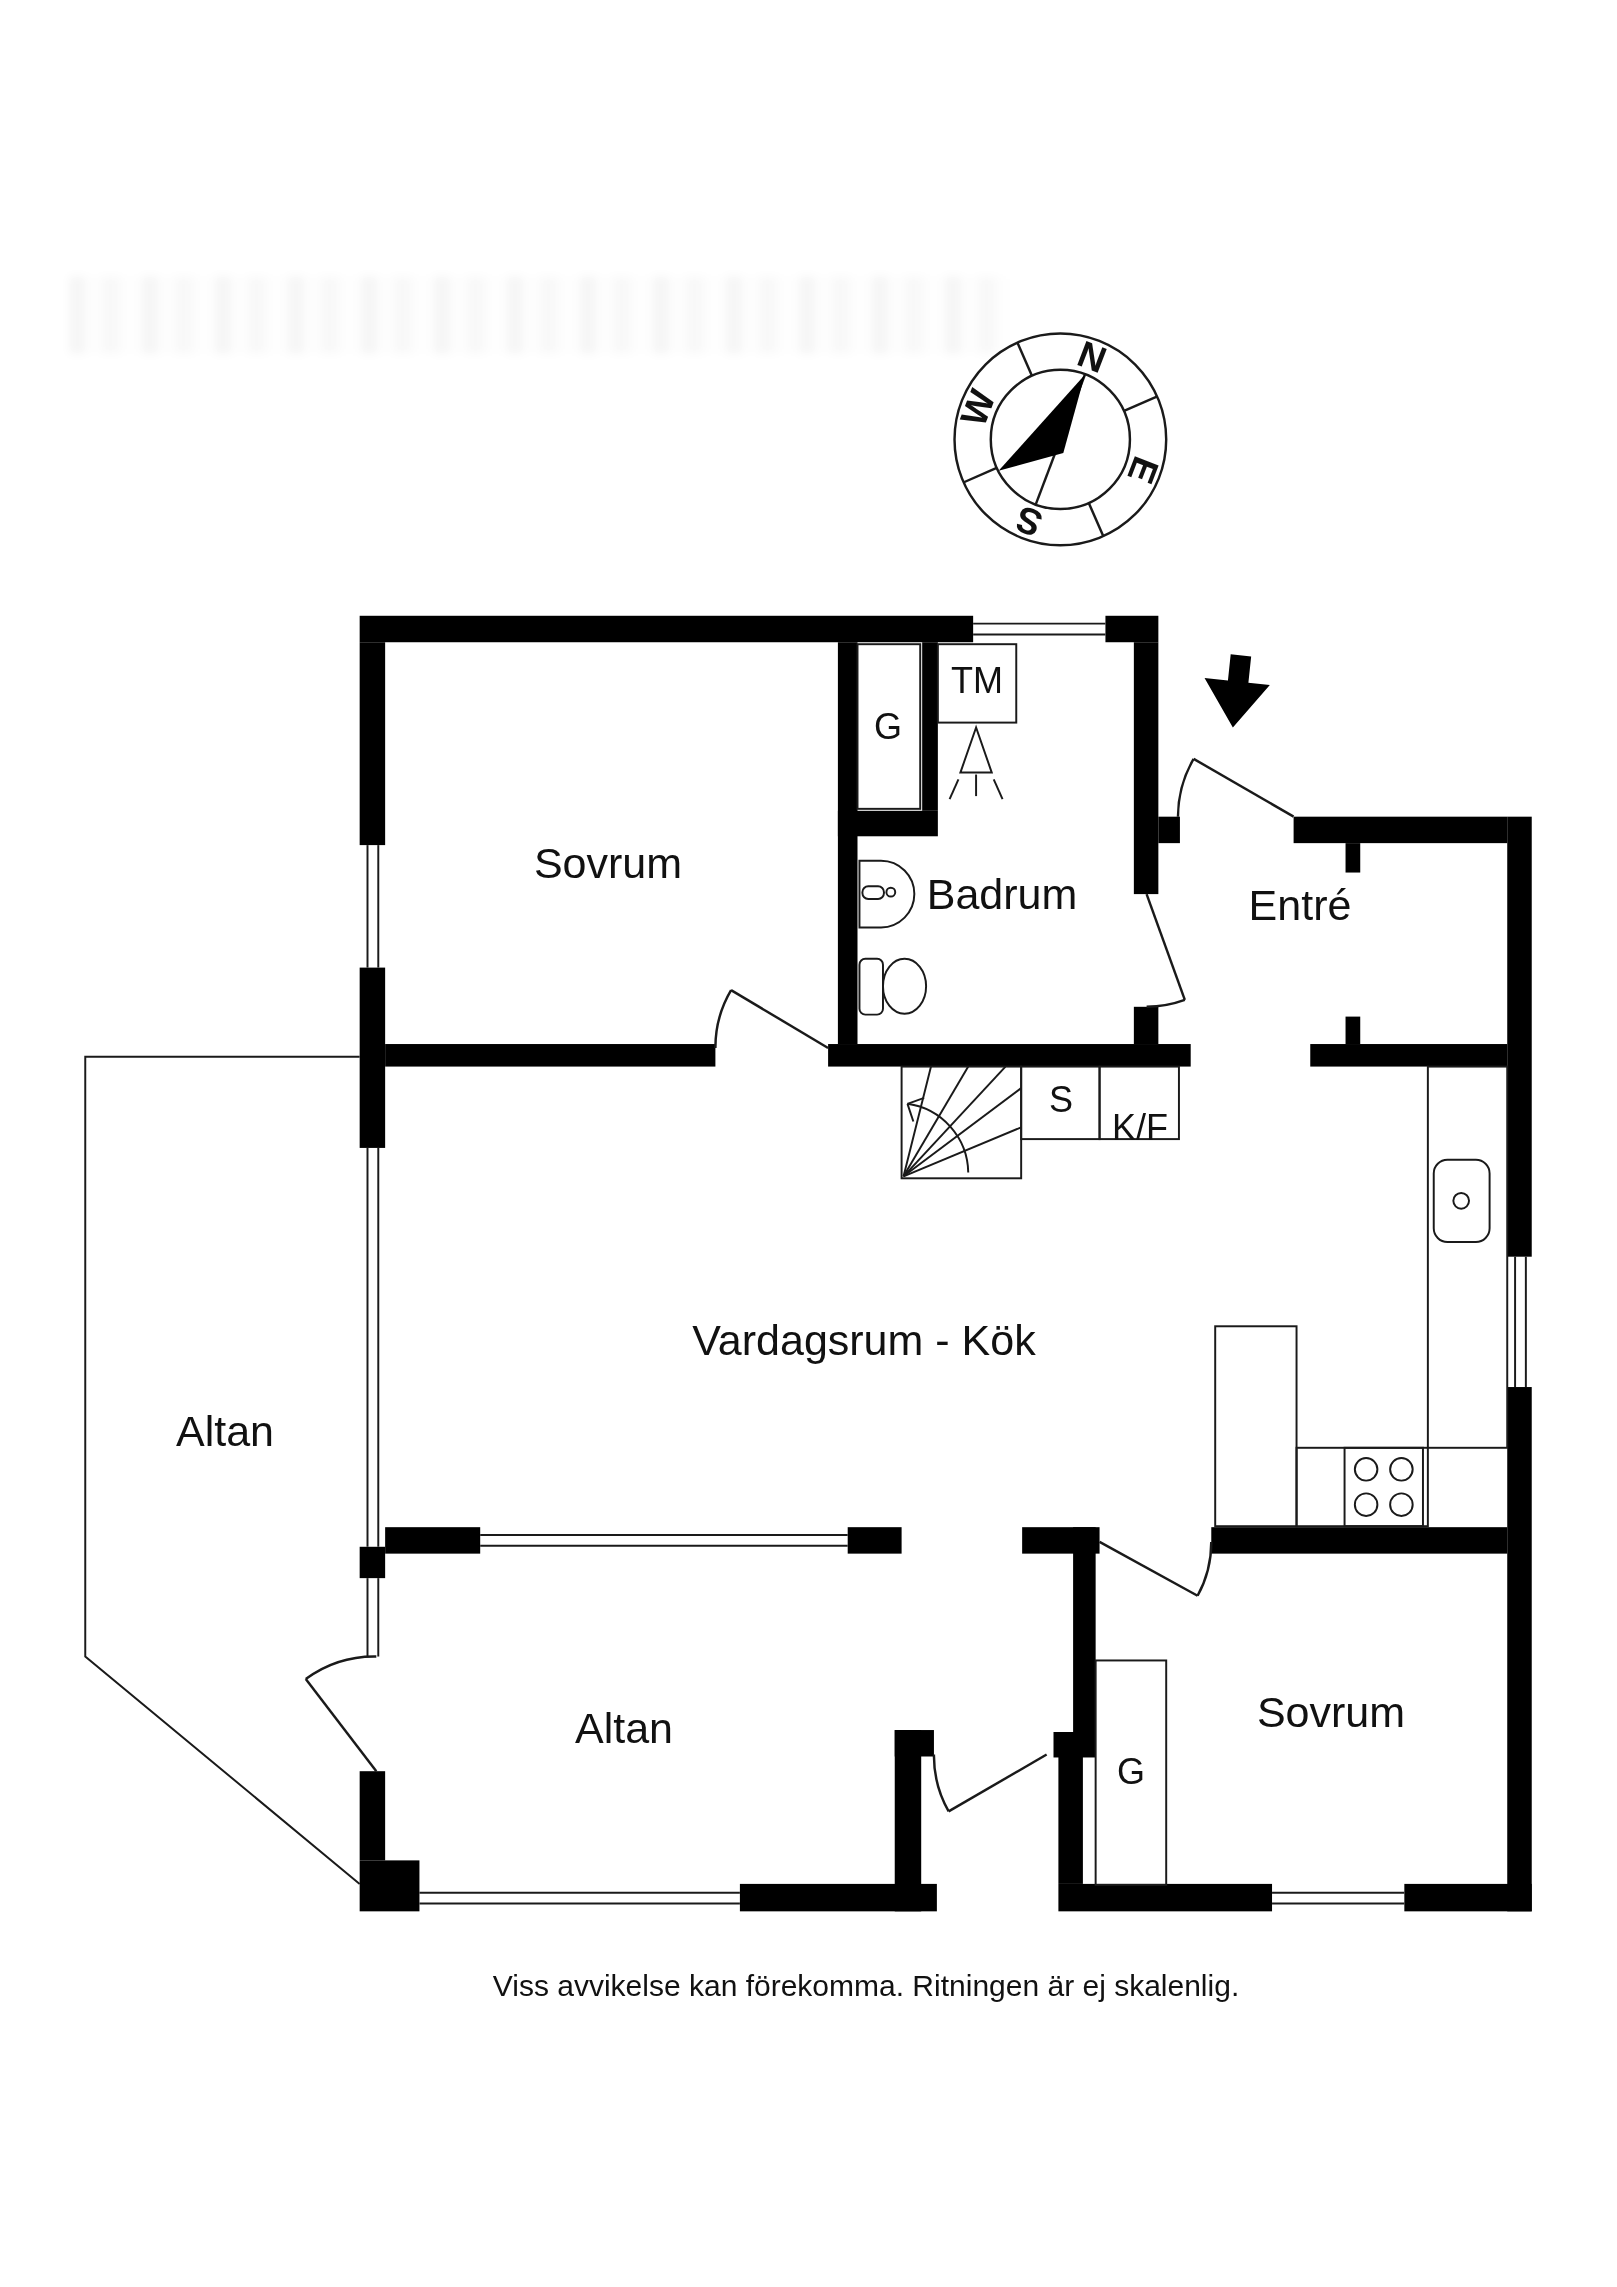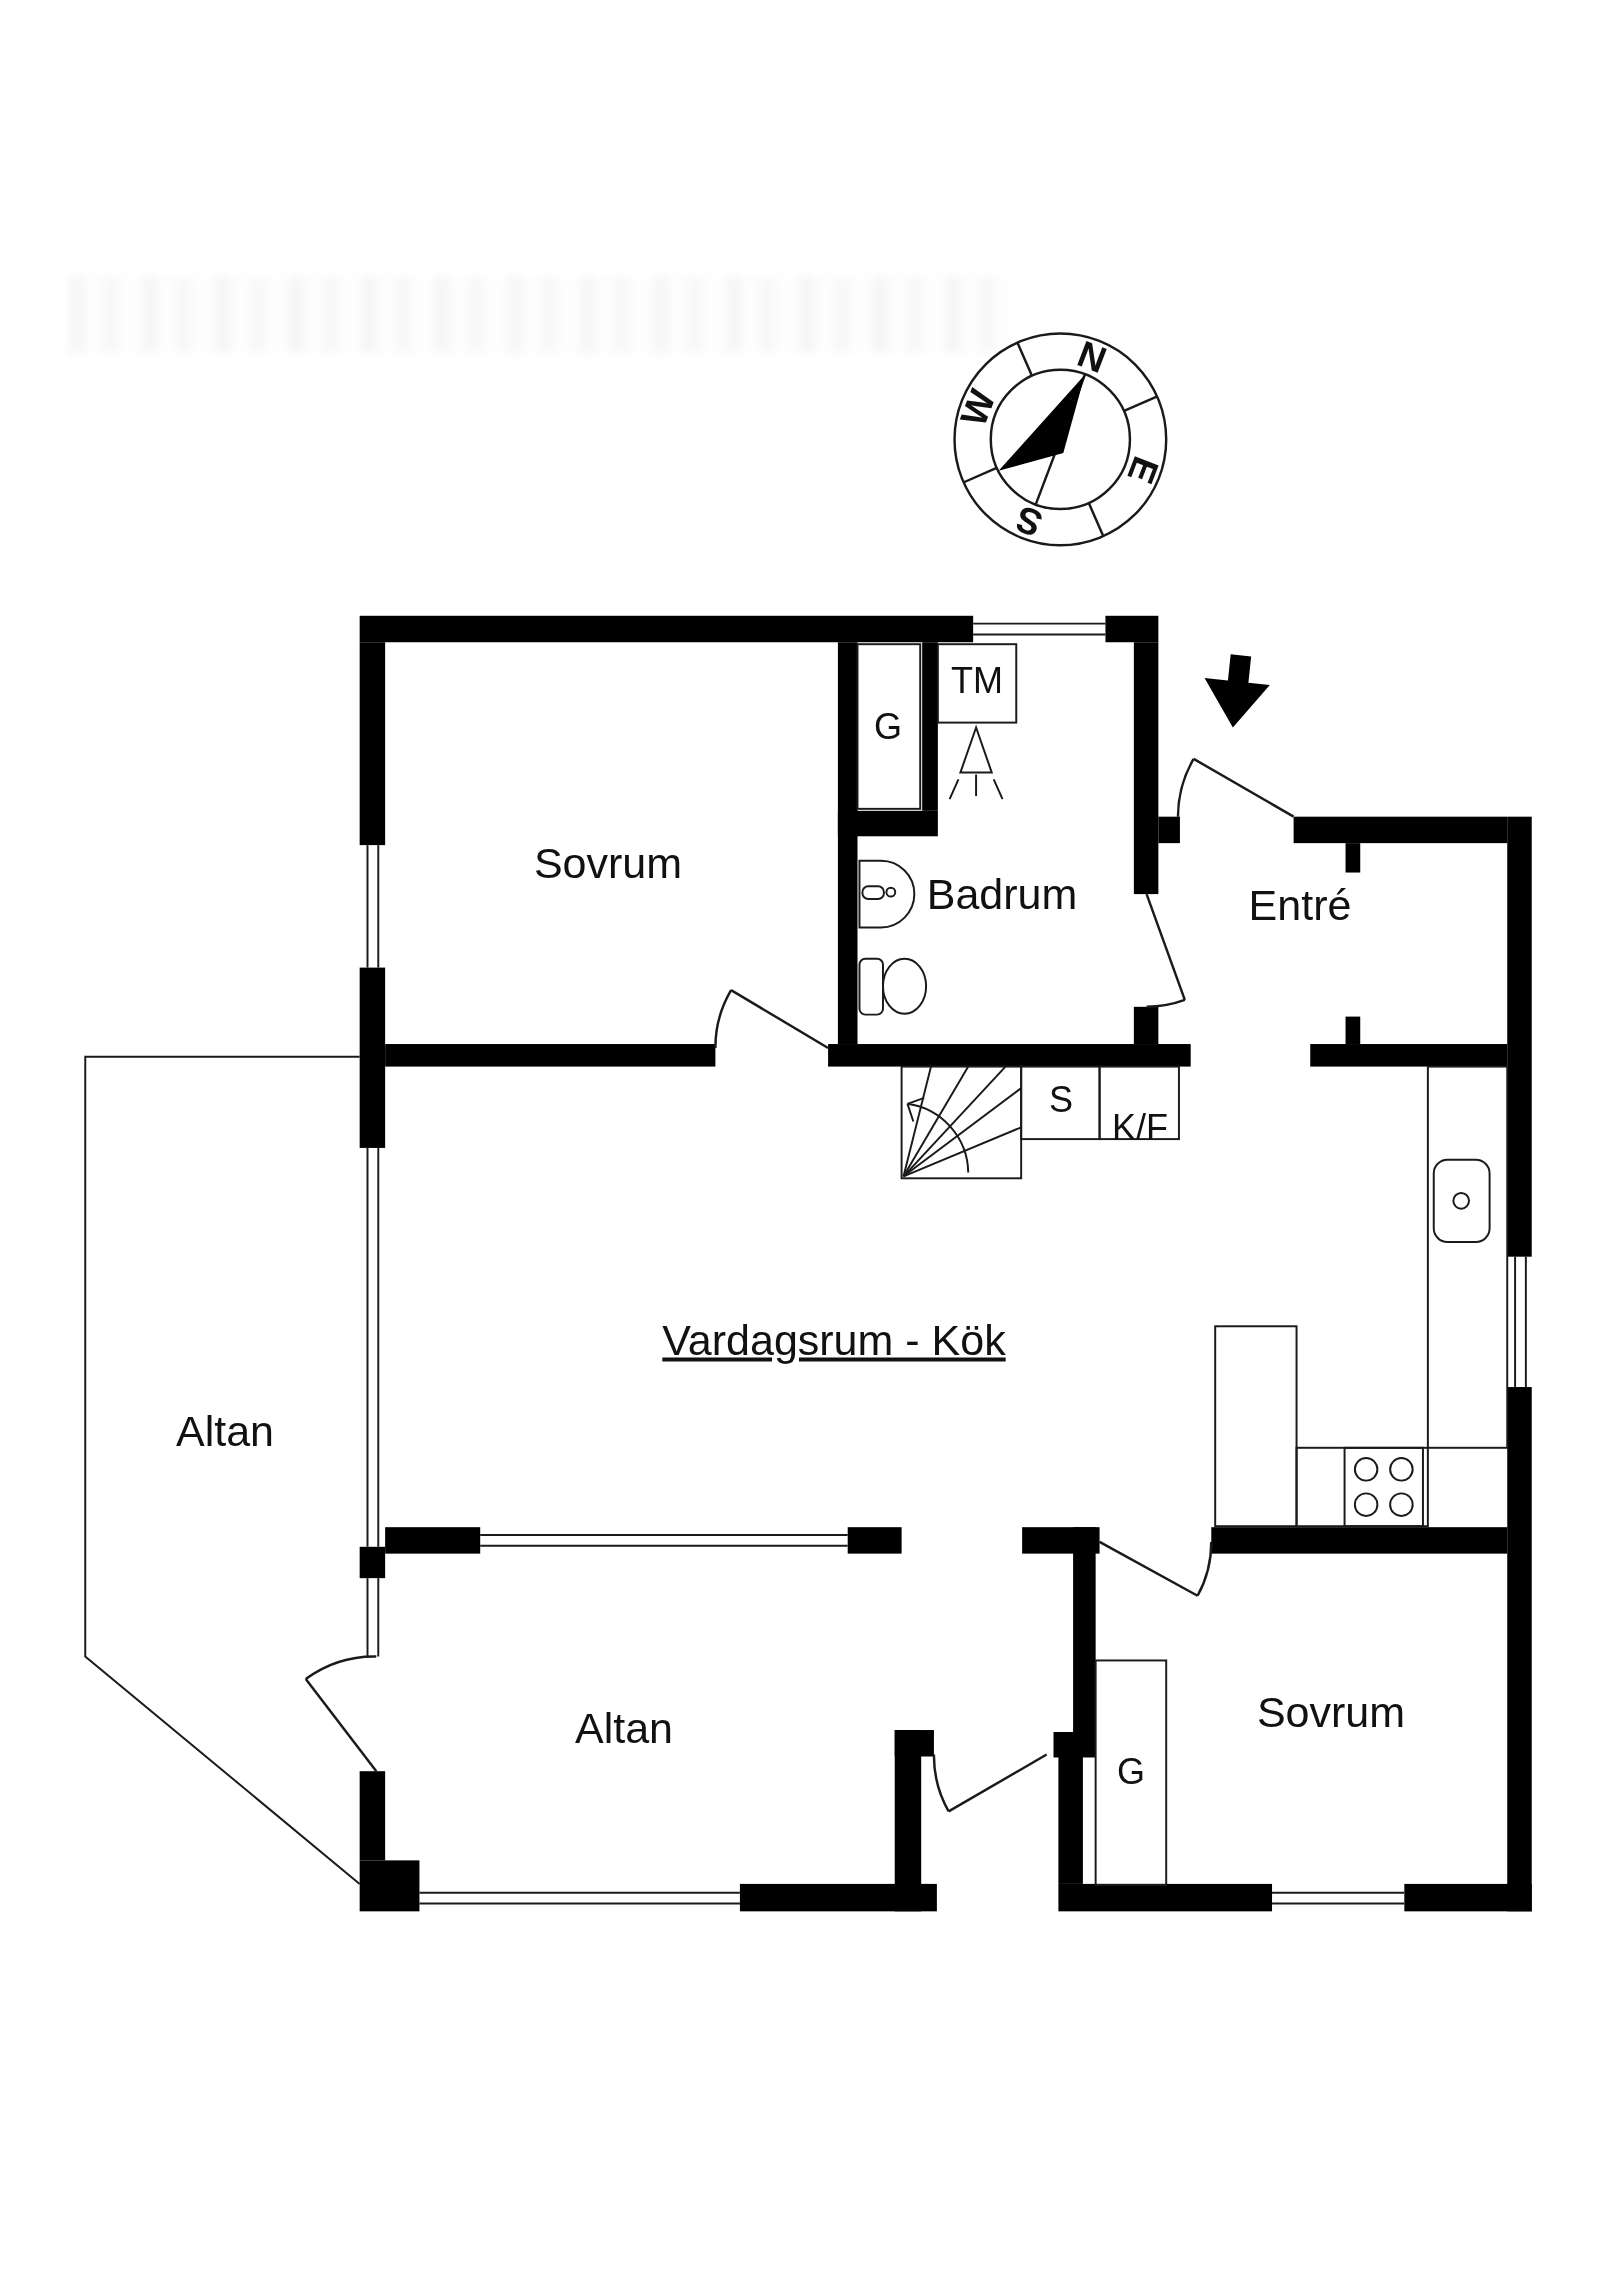--- a/index.html
+++ b/index.html
@@ -223,29 +223,30 @@
       <line class="ln" x1="1053" y1="383" x2="1038" y2="349"></line>
       <line class="ln" x1="1107" y1="382" x2="1057" y2="514"></line>
       <polygon class="needle" points="1107,382 1019,480 1085,462"></polygon>
     </g>
   </svg>
 
   <div class="label room-label" style="left:608px;top:863px;">Sovrum</div>
   <div class="label room-label" style="left:1002px;top:894px;">Badrum</div>
   <div class="label room-label" style="left:1300px;top:905px;">Entré</div>
   <div class="label room-label" style="left:225px;top:1431px;">Altan</div>
-  <div class="label room-label" style="left:834px;top:1340px;text-decoration:underline;">Vardagsrum - Kök</div>
+  <div class="label room-label" style="left:864px;top:1340px;">Vardagsrum - Kök</div>
   <div class="label room-label" style="left:624px;top:1728px;">Altan</div>
   <div class="label room-label" style="left:1331px;top:1712px;">Sovrum</div>
 
   <div class="label small-label" style="left:888px;top:727px;">G</div>
   <div class="label small-label" style="left:977px;top:681px;">TM</div>
   <div class="label small-label" style="left:1061px;top:1100px;">S</div>
   <div class="label small-label" style="left:1140px;top:1128px;">K/F</div>
   <div class="label small-label" style="left:1131px;top:1772px;">G</div>
 
   <div class="label compass-letter" style="left:1092px;top:357px;transform:translate(-50%,-50%) rotate(21deg);">N</div>
   <div class="label compass-letter" style="left:1143px;top:470px;transform:translate(-50%,-50%) rotate(111deg);">E</div>
   <div class="label compass-letter" style="left:1029px;top:521px;transform:translate(-50%,-50%) rotate(201deg);">S</div>
   <div class="label compass-letter" style="left:978px;top:408px;transform:translate(-50%,-50%) rotate(291deg);">W</div>
 
+  <div class="label disclaimer" style="left:866px;top:1986px;">Viss avvikelse kan förekomma. Ritningen är ej skalenlig.</div>
 </div>
 
 
 </body></html>

